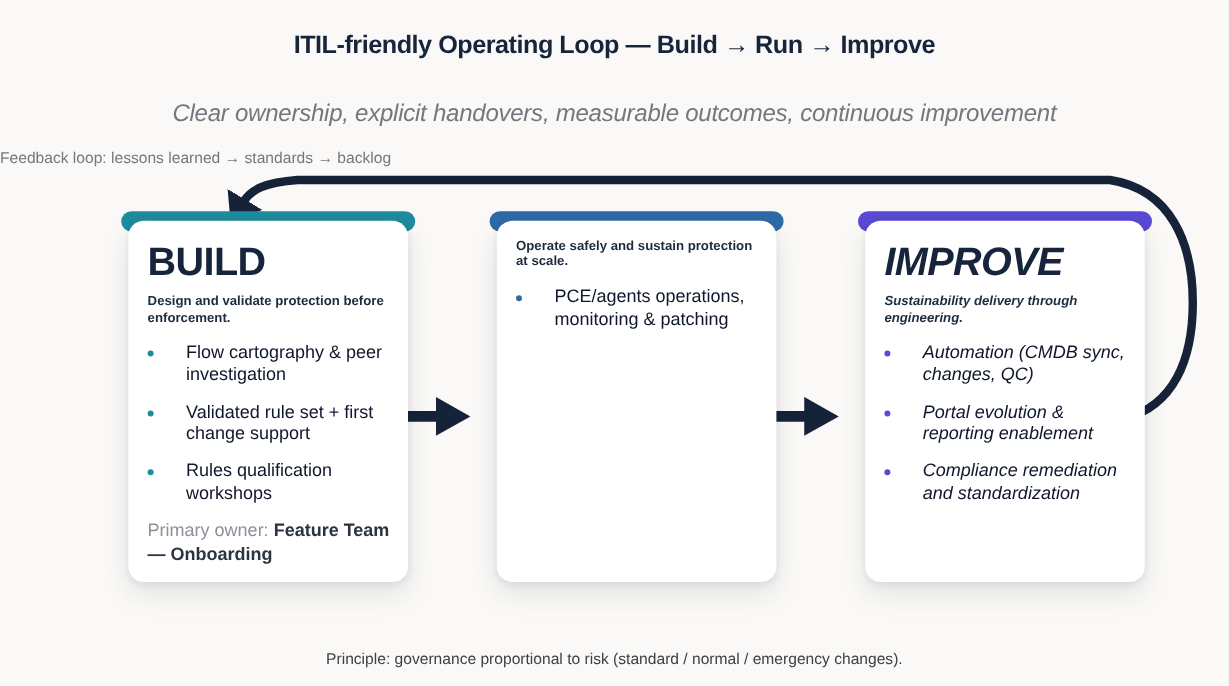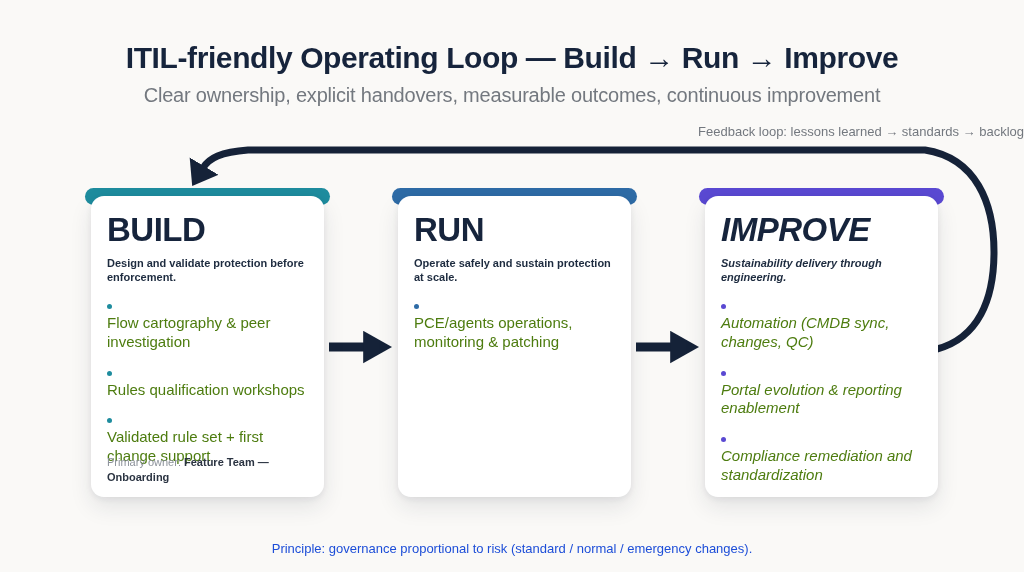--- a/index.html
+++ b/index.html
@@ -3,38 +3,38 @@
 <meta charset="utf-8">
 <style>
   * { margin:0; padding:0; box-sizing:border-box; }
   html,body { background:#e9e9e9; }
   .canvas {
     position:relative; width:1024px; height:572px; overflow:hidden;
     background:#faf9f7;
     font-family:"Liberation Sans", sans-serif;
   }
   .main-title {
-    position:absolute; top:41px; left:0; width:100%; text-align:center;
-    font-size:30px; font-weight:700; color:#16243c; letter-spacing:-0.4px;
+    position:absolute; top:26px; left:0; width:100%; text-align:center;
+    font-size:21px; font-weight:700; color:#16243c; letter-spacing:-0.4px;
   }
   .main-subtitle {
     position:absolute; top:84px; left:0; width:100%; text-align:center;
-    font-size:20px; font-weight:400; color:#73787f; letter-spacing:-0.2px;
+    font-size:20px; font-weight:400; color:#73787f; letter-spacing:-0.2px;font-style:italic;
   }
   .feedback-label {
-    position:absolute; top:124px; left:0; width:100%; text-align:right;
+    position:absolute; top:124px; left:0; width:100%; text-align:left;
     font-size:13px; color:#73787f;
   }
   .principle {
     position:absolute; top:541px; left:0; width:100%; text-align:center;
-    font-size:13px; color:#1d4ed8;
+    font-size:13px; color:#404040;
   }
   .arrow-layer { position:absolute; top:0; left:0; width:1024px; height:572px; pointer-events:none; }
 
-  .card { position:absolute; top:188px; width:233px; height:309px; }
+  .card { position:absolute; top:176px; width:233px; height:309px;margin-left:16px; }
   .card-build   { left:91px;  }
   .card-run     { left:398px; }
   .card-improve { left:705px;font-style:italic; }
   .ribbon {
     position:absolute; top:0; left:-6px; right:-6px; height:17px;
     border-radius:10px;
   }
   .card-body {
     position:absolute; top:8px; left:0; right:0; bottom:0;
     background:#ffffff; border-radius:13px;
@@ -43,25 +43,25 @@
   }
   .card-title {
     font-size:33px; font-weight:800; color:#16243c; letter-spacing:-0.5px;
     line-height:1.1; margin:1px 0 9px;
   }
   .card-subtitle {
     font-size:11px; font-weight:700; color:#1d2b3f; line-height:1.22;
     margin:0 0 13px;
   }
   .bullets { list-style:none; display:flex; flex-direction:column; gap:12px; }
-  .bullet  { display:flex; gap:5px; font-size:15px; color:#4d7c0f; line-height:1.25;flex-direction:column; }
+  .bullet  { display:flex; gap:27px; font-size:15px; color:#0f172a; line-height:1.25; }
   .dot { flex:0 0 auto; width:5px; height:5px; border-radius:50%; margin-top:7px; }
   .owner {
     position:absolute; left:16px; right:10px; bottom:12px;
-    font-size:11px; color:#8b919a; line-height:1.35;
+    font-size:15px; color:#8b919a; line-height:1.35;
   }
   .owner .owner-value { color:#2b3442; font-weight:700; }
 </style>
 </head>
 <body>
 
 <div class="canvas" style="background-color: rgb(250, 249, 247);">
 
   <div class="main-title">ITIL-friendly Operating Loop — Build → Run → Improve</div>
   <div class="main-subtitle">Clear ownership, explicit handovers, measurable outcomes, continuous improvement</div>
@@ -86,38 +86,37 @@
     <div class="card-body">
       <div class="card-title">BUILD</div>
       <div class="card-subtitle">Design and validate protection before enforcement.</div>
       <ul class="bullets">
         <li class="bullet">
           <span class="dot" style="background-color: rgb(30, 140, 158);"></span>
           <span>Flow cartography &amp; peer investigation</span>
         </li>
         <li class="bullet">
           <span class="dot" style="background-color: rgb(30, 140, 158);"></span>
-          <span>Rules qualification workshops</span>
+          <span>Validated rule set + first change support</span>
         </li>
         <li class="bullet">
           <span class="dot" style="background-color: rgb(30, 140, 158);"></span>
-          <span>Validated rule set + first change support</span>
+          <span>Rules qualification workshops</span>
         </li>
       </ul>
       <div class="owner">
         <span>Primary owner:</span>
         <span class="owner-value">Feature Team — Onboarding</span>
       </div>
     </div>
   </div>
 
   <div class="card card-run">
     <div class="ribbon" style="background-color: rgb(46, 107, 166);"></div>
     <div class="card-body">
-      <div class="card-title">RUN</div>
       <div class="card-subtitle">Operate safely and sustain protection at scale.</div>
       <ul class="bullets">
         <li class="bullet">
           <span class="dot" style="background-color: rgb(46, 107, 166);"></span>
           <span>PCE/agents operations, monitoring &amp; patching</span>
         </li>
       </ul>
     </div>
   </div>
 

